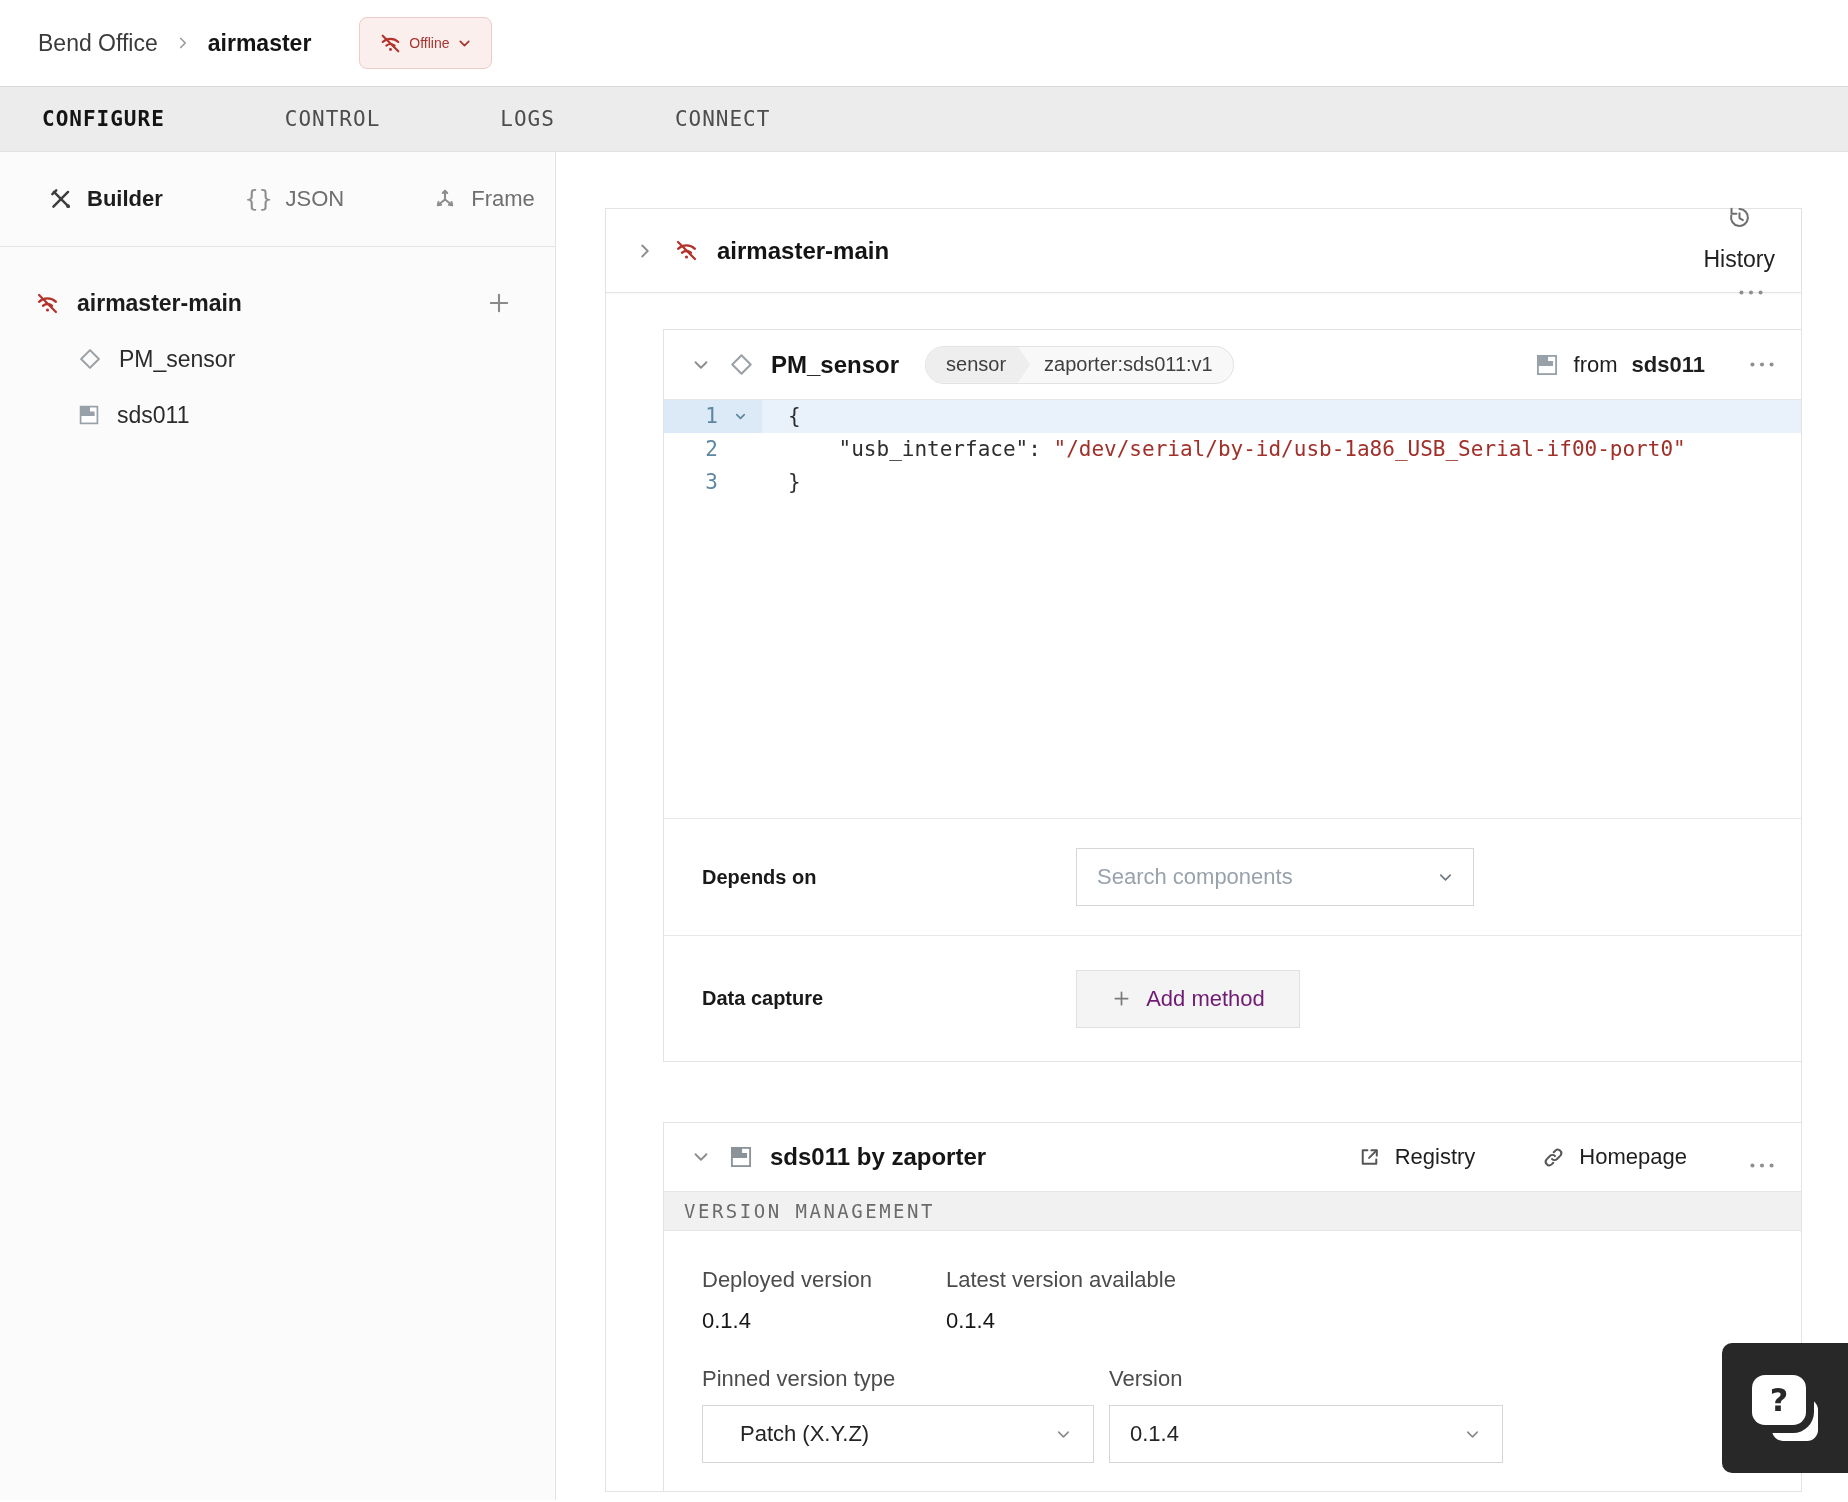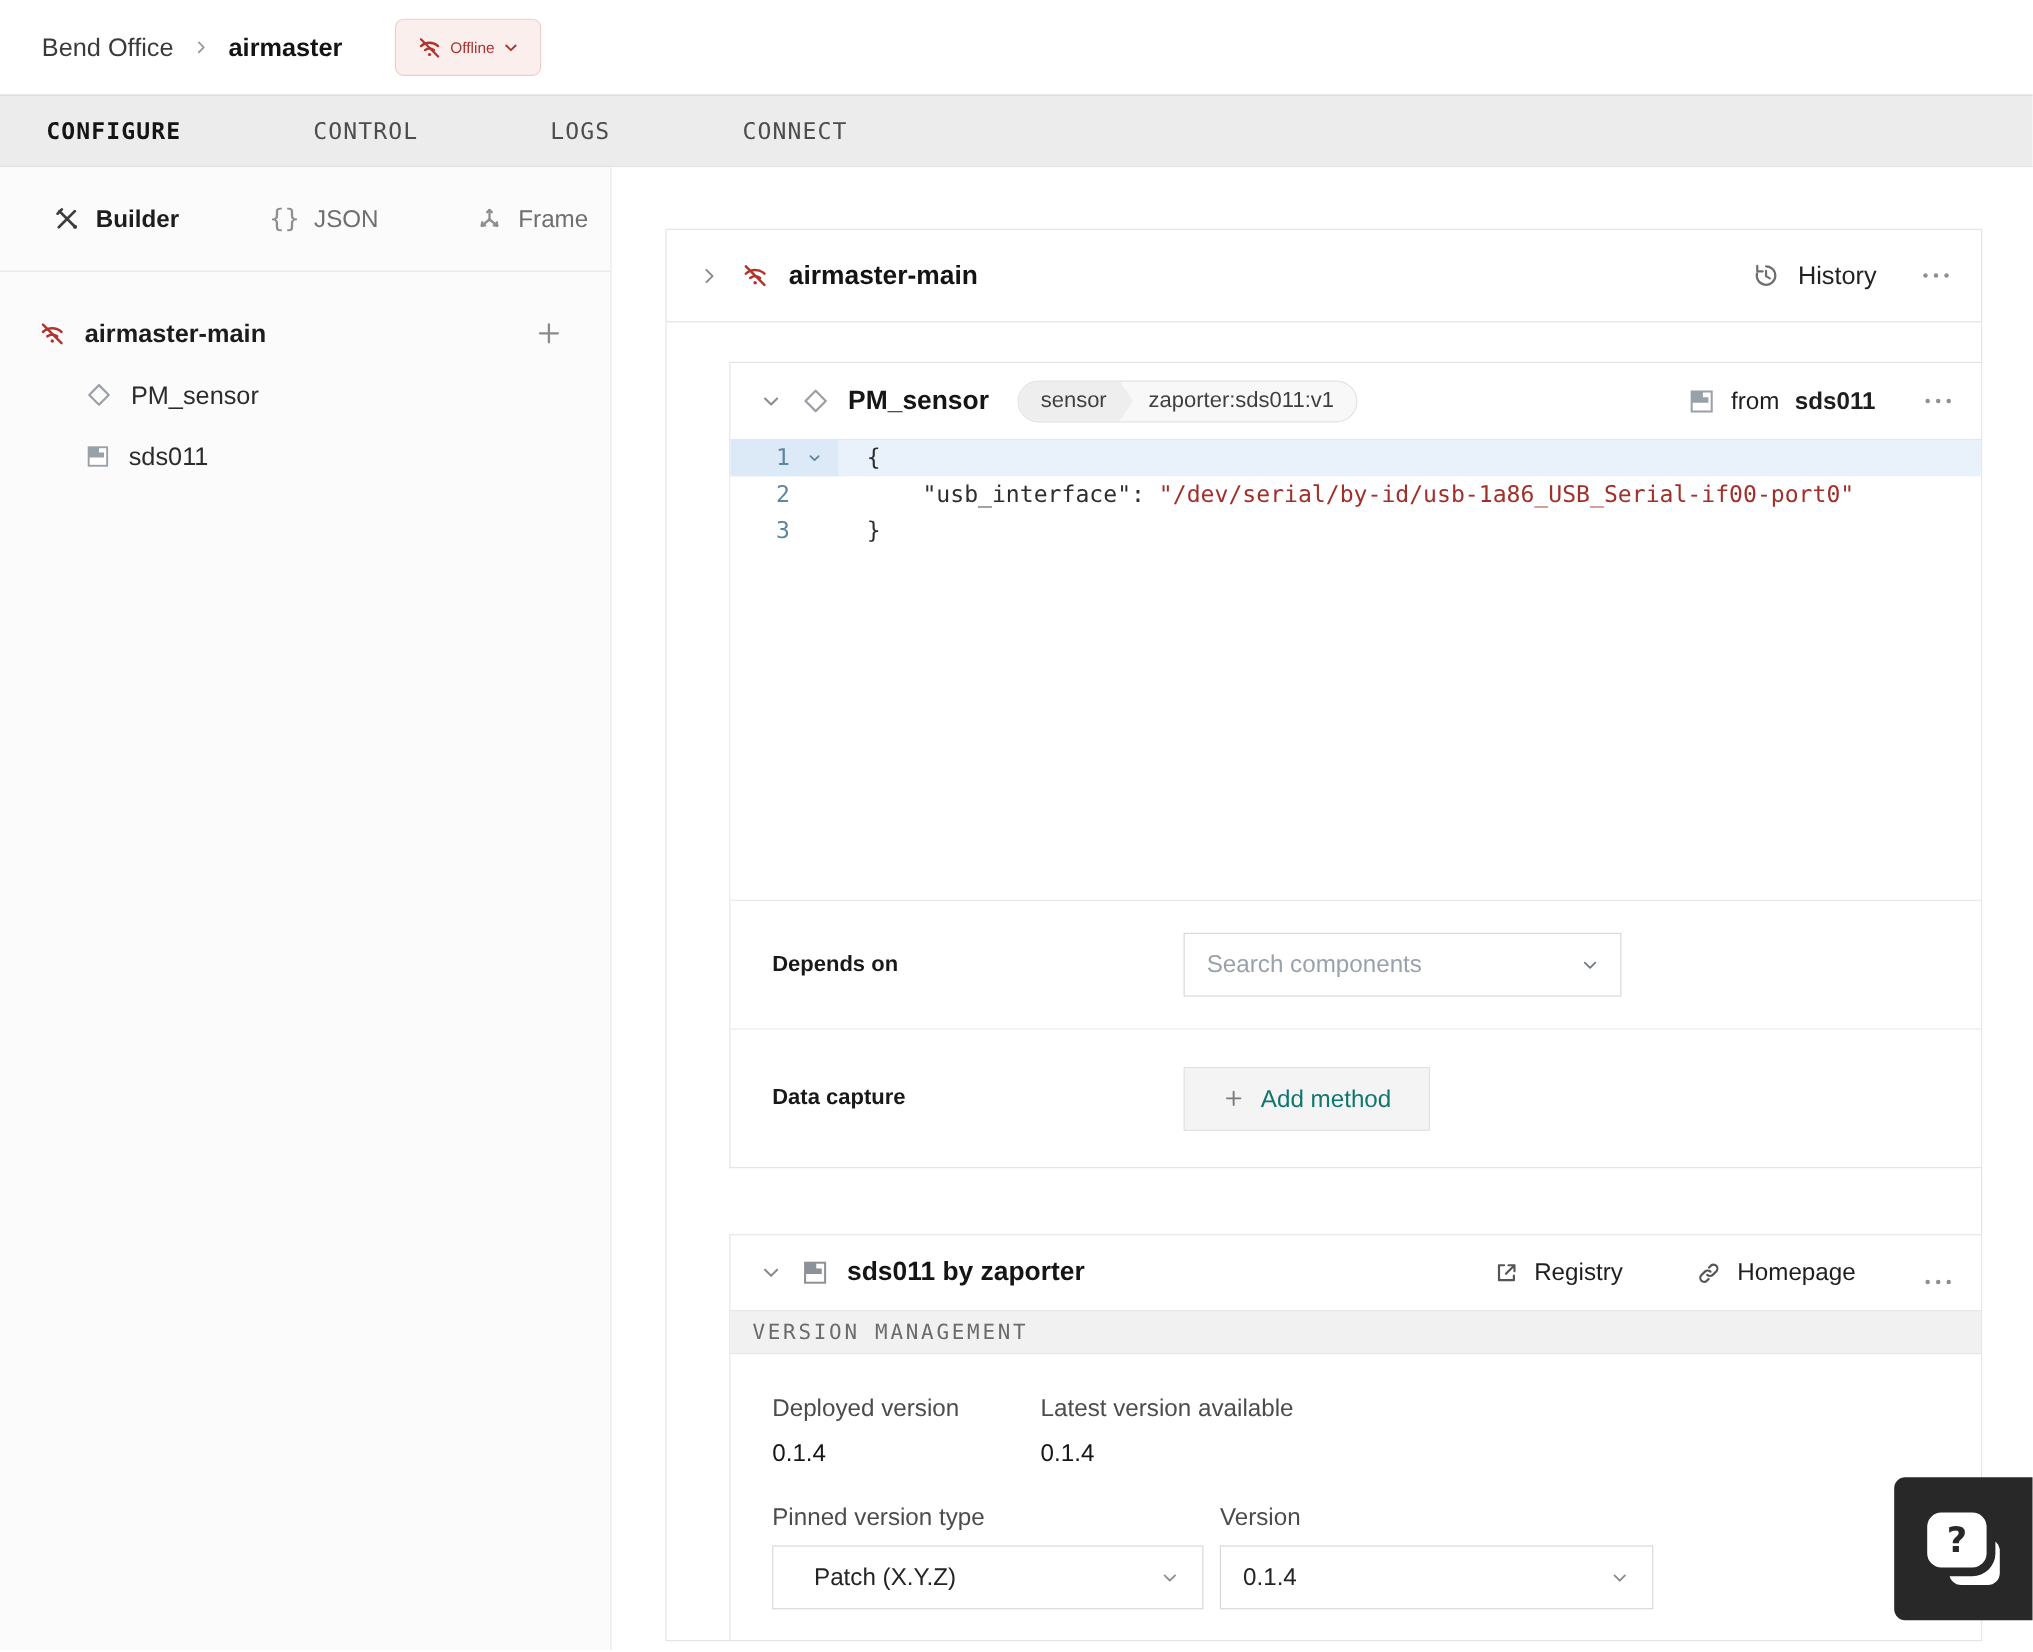--- a/index.html
+++ b/index.html
@@ -57,21 +57,21 @@
   .tree-add { margin-left:auto; margin-right:42px; cursor:pointer; }
 
   
   .main { flex:1; background:#fff; padding:56px 0 0 49px; position:relative; }
   .group { width:1197px; border:1px solid #e3e3e3; background:#fff; }
   .group-header {
     height:84px; display:flex; align-items:center; gap:17px; padding:0 26px 0 28px;
     border-bottom:1px solid #e3e3e3; box-shadow:0 1px 2px rgba(0,0,0,.03);
   }
   .group-title { font-size:24px; font-weight:bold; color:#141414; }
-  .gh-right { margin-left:auto; display:flex; align-items:center; gap:15px; }
+  .gh-right { margin-left:auto; display:flex; align-items:center; gap:15px;flex-direction:column; }
   .history-label { font-size:23px; color:#222; }
   .gh-dots { margin-left:24px; }
   .group-body { padding-left:57px; }
 
   .card { border:1px solid #e3e3e3; border-right:none; background:#fff; }
   .component-card { margin-top:36px; }
   .module-card { margin-top:60px; border-bottom:none; }
 
   .card-header { height:70px; display:flex; align-items:center; gap:16px; padding:0 24px 0 26px; border-bottom:1px solid #e6e6e6; }
   .module-card .card-header { height:68px; border-bottom:none; }
@@ -95,21 +95,21 @@
   .cl.active .gutter { background:#dce9f7; }
   .tok-key { color:#2e2e2e; }
   .tok-string { color:#a03029; }
 
   .field-row { border-top:1px solid #e8e8e8; display:flex; align-items:center; padding-left:38px; }
   .depends-row { height:117px; }
   .capture-row { height:126px; }
   .row-label { width:374px; font-size:20px; font-weight:bold; color:#191919; }
   .select-box { width:398px; height:58px; border:1px solid #d6d6d6; background:#fff; display:flex; align-items:center; padding:0 18px 0 20px; font-size:22px; color:#99a2ac; cursor:pointer; }
   .select-box .chev-end { margin-left:auto; color:#6f7781; }
-  .add-method-btn { width:224px; height:58px; background:#f4f4f4; border:1px solid #e1e1e1; display:flex; align-items:center; justify-content:center; gap:14px; font-size:22px; color:#0f766e; cursor:pointer; font-family:"Liberation Sans", sans-serif; }
+  .add-method-btn { width:224px; height:58px; background:#f4f4f4; border:1px solid #e1e1e1; display:flex; align-items:center; justify-content:center; gap:14px; font-size:22px; color:#701a75; cursor:pointer; font-family:"Liberation Sans", sans-serif; }
   .plus-gray { color:#7a7a7a; }
 
   .mh-right { margin-left:auto; display:flex; align-items:flex-end; gap:66px; }
   .link-item { display:flex; align-items:center; gap:13px; font-size:22px; color:#1e1e1e; cursor:pointer; }
   .mh-dots { margin-left:-6px; }
 
   .version-bar { height:40px; background:#f1f1f1; border-top:1px solid #e6e6e6; border-bottom:1px solid #e6e6e6; display:flex; align-items:center; padding-left:20px; font-family:"DejaVu Sans Mono", monospace; font-size:19px; letter-spacing:2.5px; color:#6b6b6b; }
 
   .version-body { padding:36px 38px 28px 38px; }
   .vrow { display:flex; }

